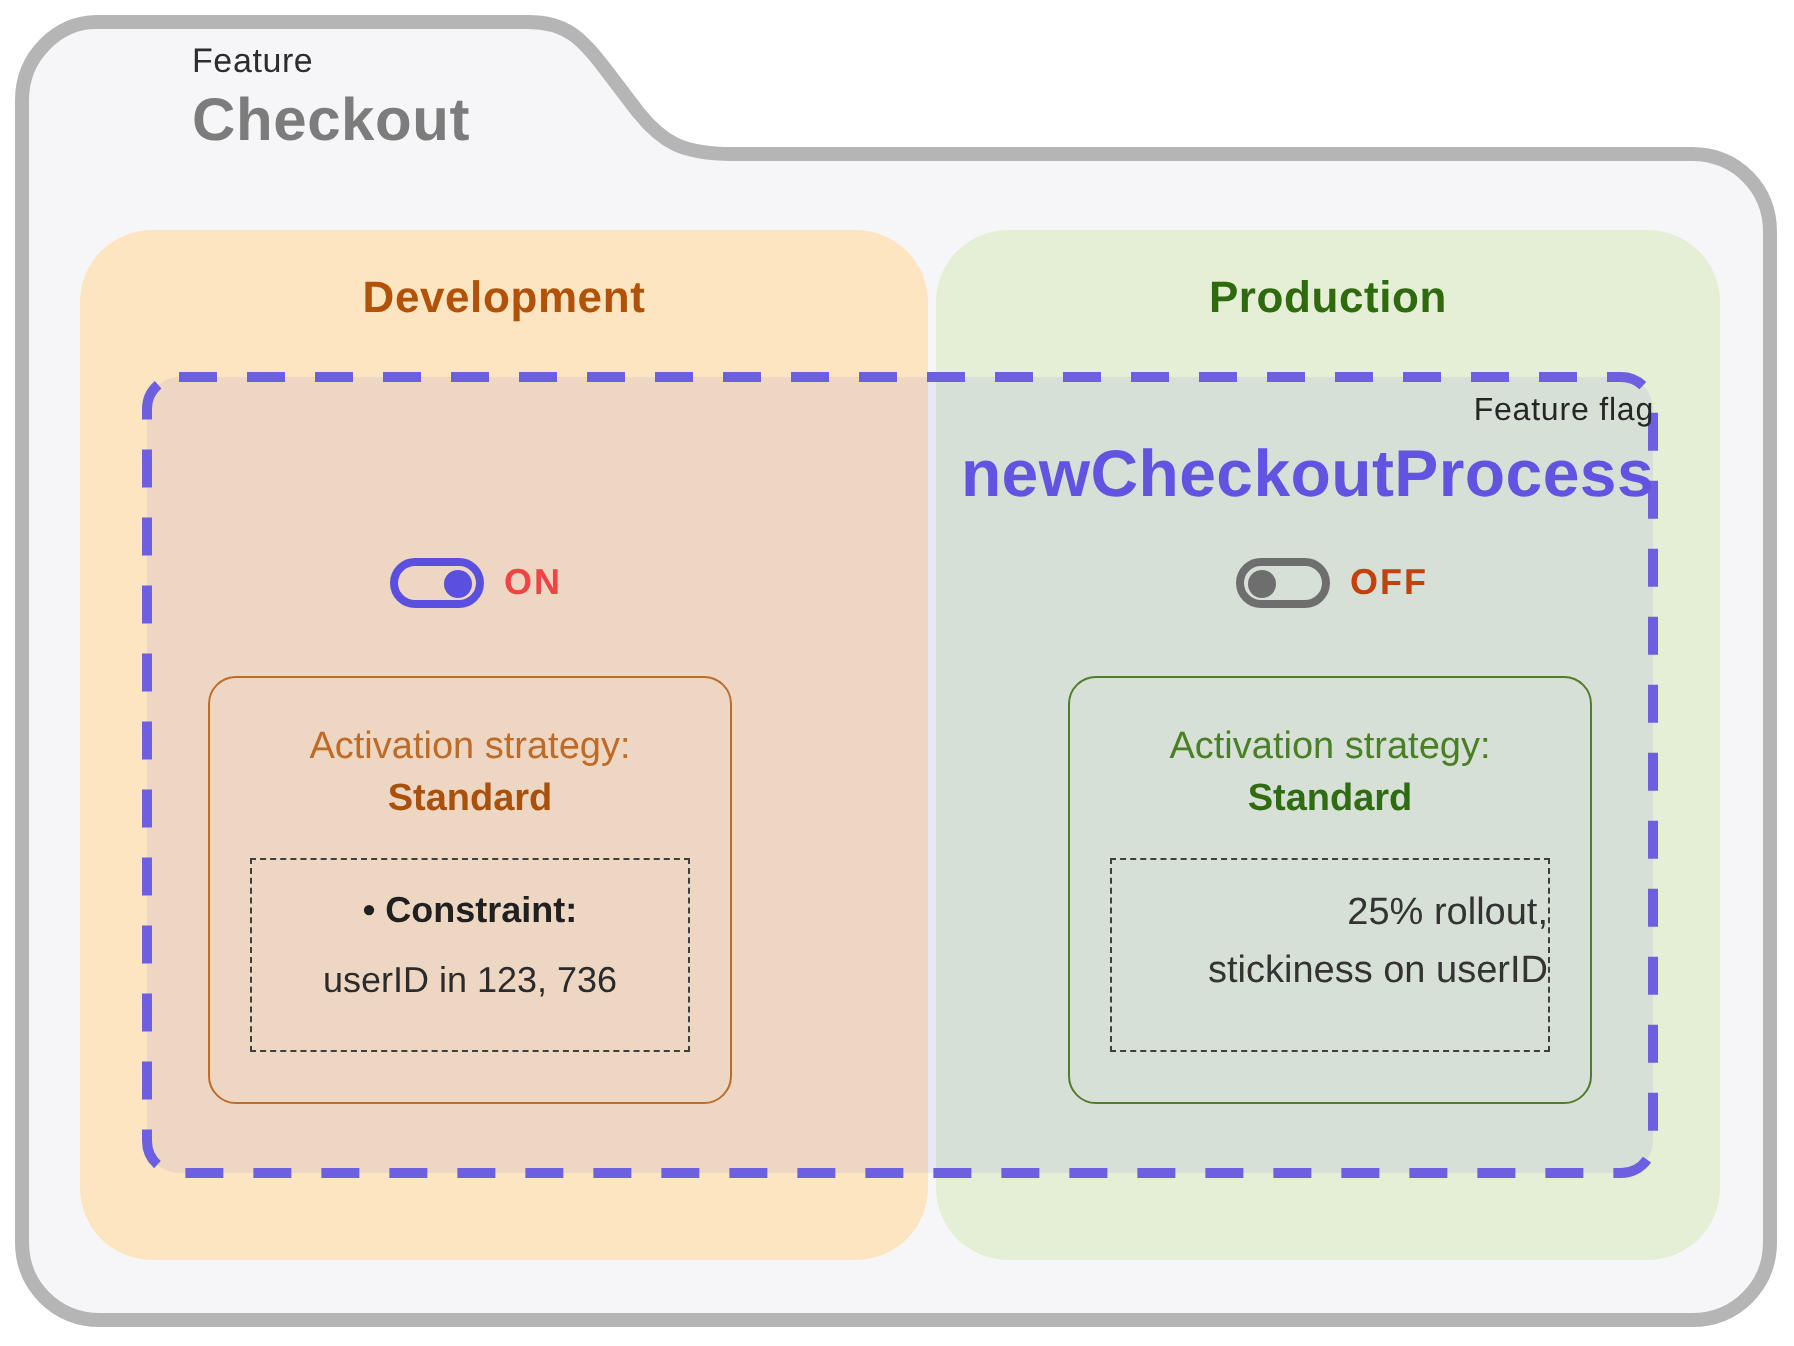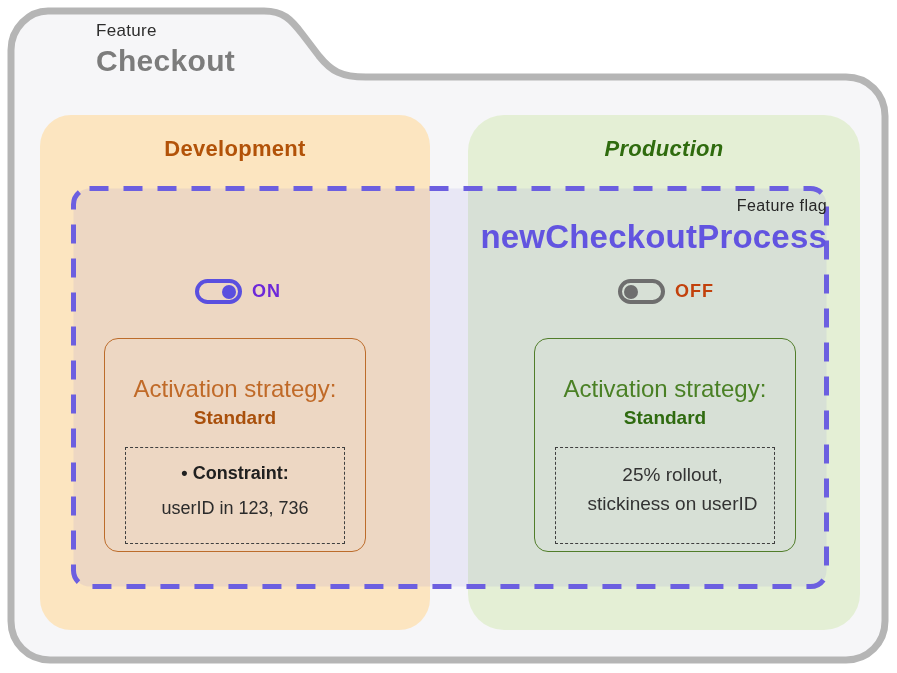--- a/index.html
+++ b/index.html
@@ -12,28 +12,28 @@
   }
   .abs { position: absolute; }
 
   
   .tab-text { left: 96px; top: 21px; }
   .tab-eyebrow { font-size: 17px; color: #2d2d2d; letter-spacing: 0.3px; }
   .tab-title { font-size: 30px; font-weight: 700; color: #7c7c7c; margin-top: 3px; letter-spacing: 0.3px; }
 
   
   .panel { top: 115px; height: 515px; border-radius: 36px; }
-  .panel.dev  { left: 40px;  width: 390px; background: #fce5c0; border-radius: 31px; }
+  .panel.dev  { left: 40px;  width: 424px; background: #fce5c0; }
   .panel.prod { left: 468px; width: 392px; background: #e4efd5; }
   .panel-header {
     margin-top: 21px; text-align: center;
     font-size: 22px; font-weight: 700; letter-spacing: 0.3px;
   }
   .panel.dev  .panel-header { color: #b25208; }
-  .panel.prod .panel-header { color: #2f6b0e; font-style: italic; }
+  .panel.prod .panel-header { color: #2f6b0e; }
 
   
   .flag-svg { left: 71px; top: 186px; }
 
   .flag-head { left: 73px; top: 197px; width: 754px; text-align: right; }
   .flag-eyebrow { font-size: 16px; color: #262626; letter-spacing: 0.4px; }
   .flag-name { font-size: 33px; font-weight: 700; color: #6254e0; margin-top: 3px; letter-spacing: 0.2px; }
 
   
   .toggle-row { display: flex; align-items: center; gap: 10px; top: 279px; }
@@ -46,45 +46,45 @@
   }
   .toggle-row.off .toggle-pill { border-color: #6e6e6e; }
   .toggle-knob {
     position: absolute; top: 50%; transform: translateY(-50%);
     width: 14px; height: 14px; border-radius: 50%;
     background: #5a4fdf;
   }
   .toggle-row.on  .toggle-knob { right: 2px; }
   .toggle-row.off .toggle-knob { left: 2px; background: #6e6e6e; }
   .toggle-label { font-size: 18px; font-weight: 700; letter-spacing: 1px; }
-  .toggle-row.on  .toggle-label { color: #6d28d9; }
+  .toggle-row.on  .toggle-label { color: #ef4444; }
   .toggle-row.off .toggle-label { color: #c2410c; }
 
   
   .card {
     top: 338px; width: 262px; height: 214px;
     border-radius: 14px; box-sizing: border-box; text-align: center;
   }
   .card.dev  { left: 104px; border: 1.5px solid #bc6c2b; }
   .card.prod { left: 534px; border: 1.5px solid #517d2a; }
-  .card-label { margin-top: 36px; font-size: 24px; }
+  .card-label { margin-top: 24px; font-size: 19px; }
   .card.dev  .card-label { color: #c06a28; }
   .card.prod .card-label { color: #4a8025; }
   .card-value { margin-top: 4px; font-size: 19px; font-weight: 700; }
   .card.dev  .card-value { color: #a9500c; }
   .card.prod .card-value { color: #2f6b10; }
 
   .dotted-box {
     margin: 18px auto 0 auto; width: 220px; height: 97px;
     border: 1.4px dashed #3f3f3f; box-sizing: border-box;
   }
   .card.dev .dotted-box { padding-top: 15px; }
   .detail-strong { font-size: 18px; font-weight: 700; color: #202020; }
   .detail-line   { font-size: 18px; color: #2b2b2b; margin-top: 14px; }
-  .card.prod .dotted-box { text-align: center; padding: 13px 0 0 15px; }
+  .card.prod .dotted-box { text-align: right; padding: 13px 0 0 15px; }
   .card.prod .detail-plain { font-size: 19px; color: #333333; line-height: 1.5; margin: 0; }
 </style>
 </head>
 <body>
 
 <div class="canvas">
 
   <svg class="abs" width="897" height="673" viewBox="0 0 897 673" style="left:0; top:0;">
     <path d="M 48 11 H 264 C 283 11 291 19 303 35 L 319 56 C 331 71 341 77 366 77
              H 846 C 868 77 885 94 885 116 V 621 C 885 643 868 660 846 660

